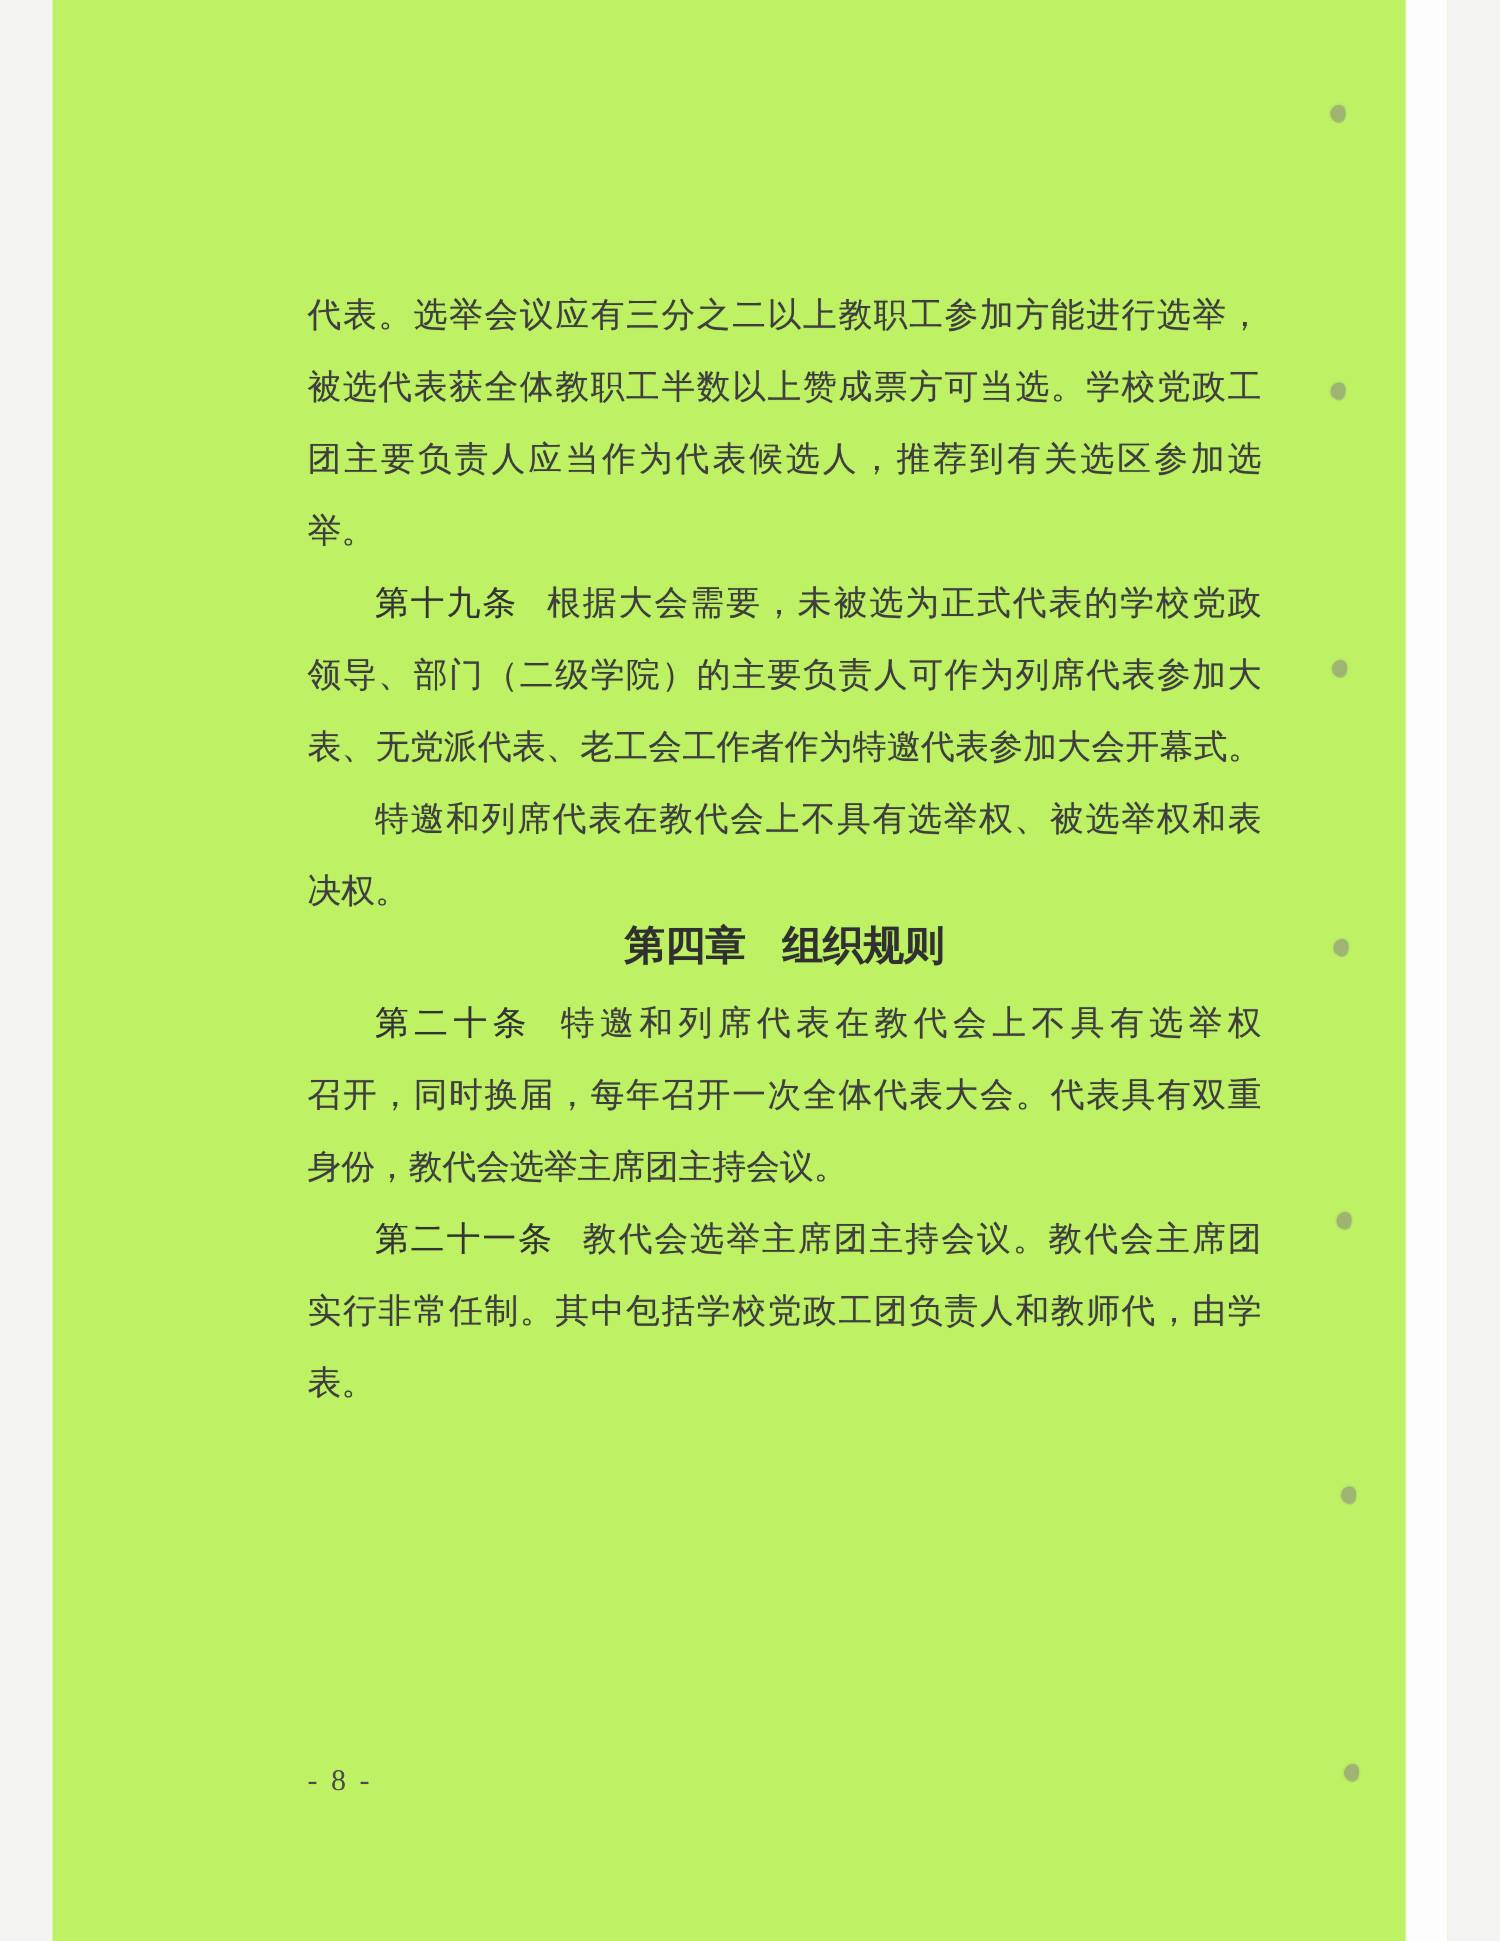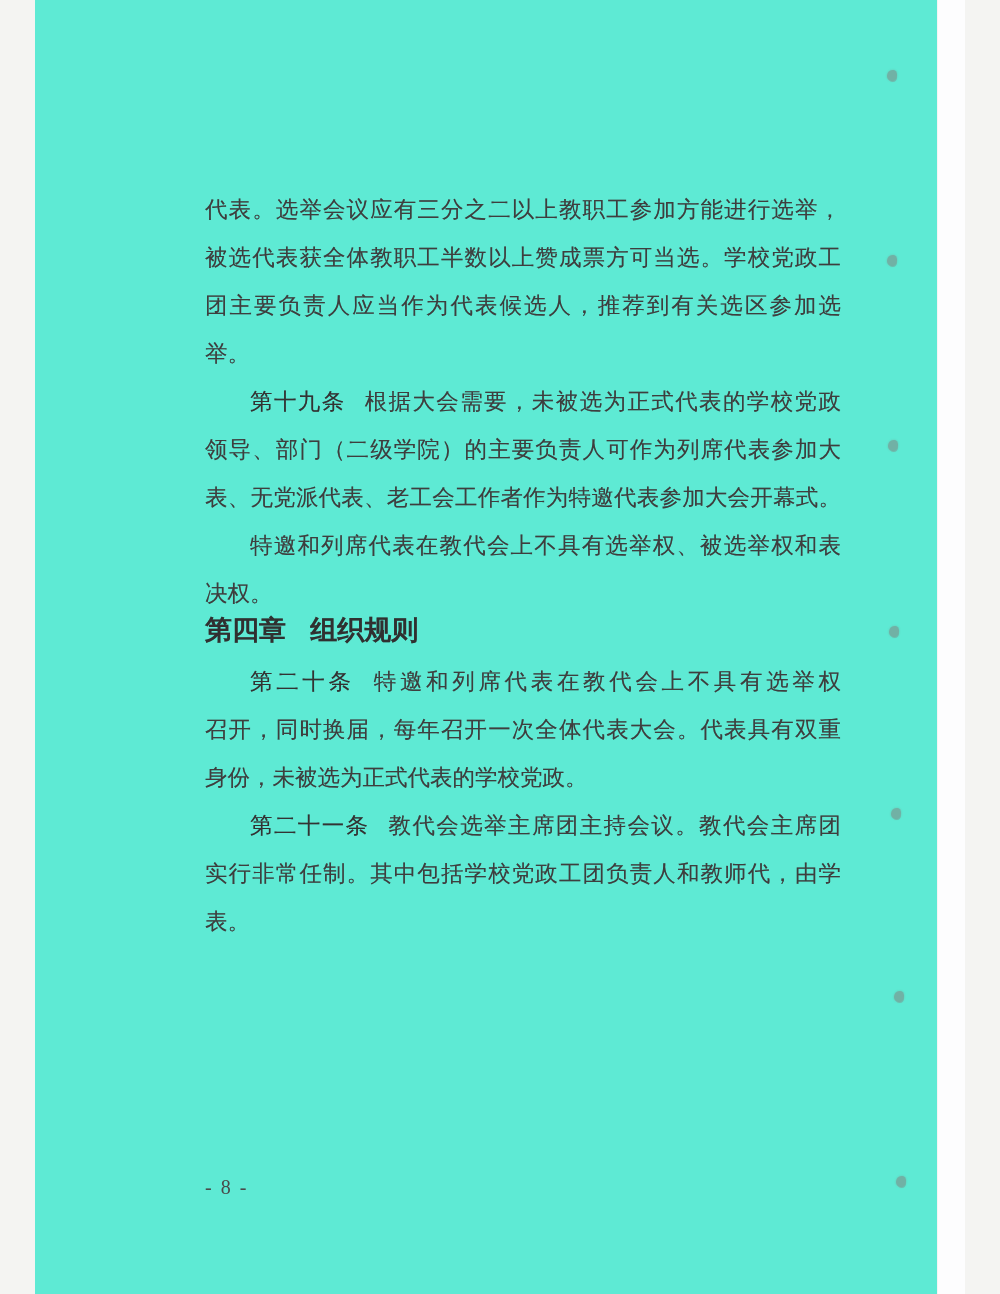--- a/index.html
+++ b/index.html
@@ -5,21 +5,21 @@
   html, body {
     margin: 0;
     padding: 0;
     background: #f4f4f2;
   }
   .page {
     position: relative;
     width: 930px;
     height: 1294px;
     margin: 0 auto;
-    background: #5eead4;
+    background: #bef264;
     overflow: hidden;
     font-family: "Liberation Serif", "DejaVu Serif", serif;
   }
   
   .paper-edge {
     position: absolute;
     top: 0;
     left: 902px;
     width: 98px;
     height: 1294px;
@@ -53,21 +53,21 @@
     color: #333;
     margin-right: 0.85em;
     font-family: "Liberation Sans", "DejaVu Sans", sans-serif;
     text-shadow: 0 0 0.5px rgba(51,51,51,0.5);
   }
   .chapter {
     font-size: 27px;
     font-weight: bold;
     color: #303030;
     font-family: "Liberation Sans", "DejaVu Sans", sans-serif;
-    text-align: left;
+    text-align: center;
     line-height: 48px;
     height: 48px;
     margin: -12px 0 4px 0;
     text-shadow: 0 0 0.5px rgba(48,48,48,0.5);
   }
   .chapter-title {
     margin-left: 0.9em;
   }
   .page-number {
     position: absolute;
@@ -118,21 +118,21 @@
 
     <div class="chapter">
       <span class="chapter-no">第四章</span><span class="chapter-title">组织规则</span>
     </div>
 
     <div class="para">
       <div class="line indent">
         <span class="term">第二十条</span><span>特邀和列席代表在教代会上不具有选举权</span>
       </div>
       <div class="line">召开，同时换届，每年召开一次全体代表大会。代表具有双重</div>
-      <div class="line short">身份，未被选为正式代表的学校党政。</div>
+      <div class="line short">身份，教代会选举主席团主持会议。</div>
     </div>
 
     <div class="para">
       <div class="line indent">
         <span class="term">第二十一条</span><span>教代会选举主席团主持会议。教代会主席团</span>
       </div>
       <div class="line">实行非常任制。其中包括学校党政工团负责人和教师代，由学</div>
       <div class="line short">表。</div>
     </div>
 

